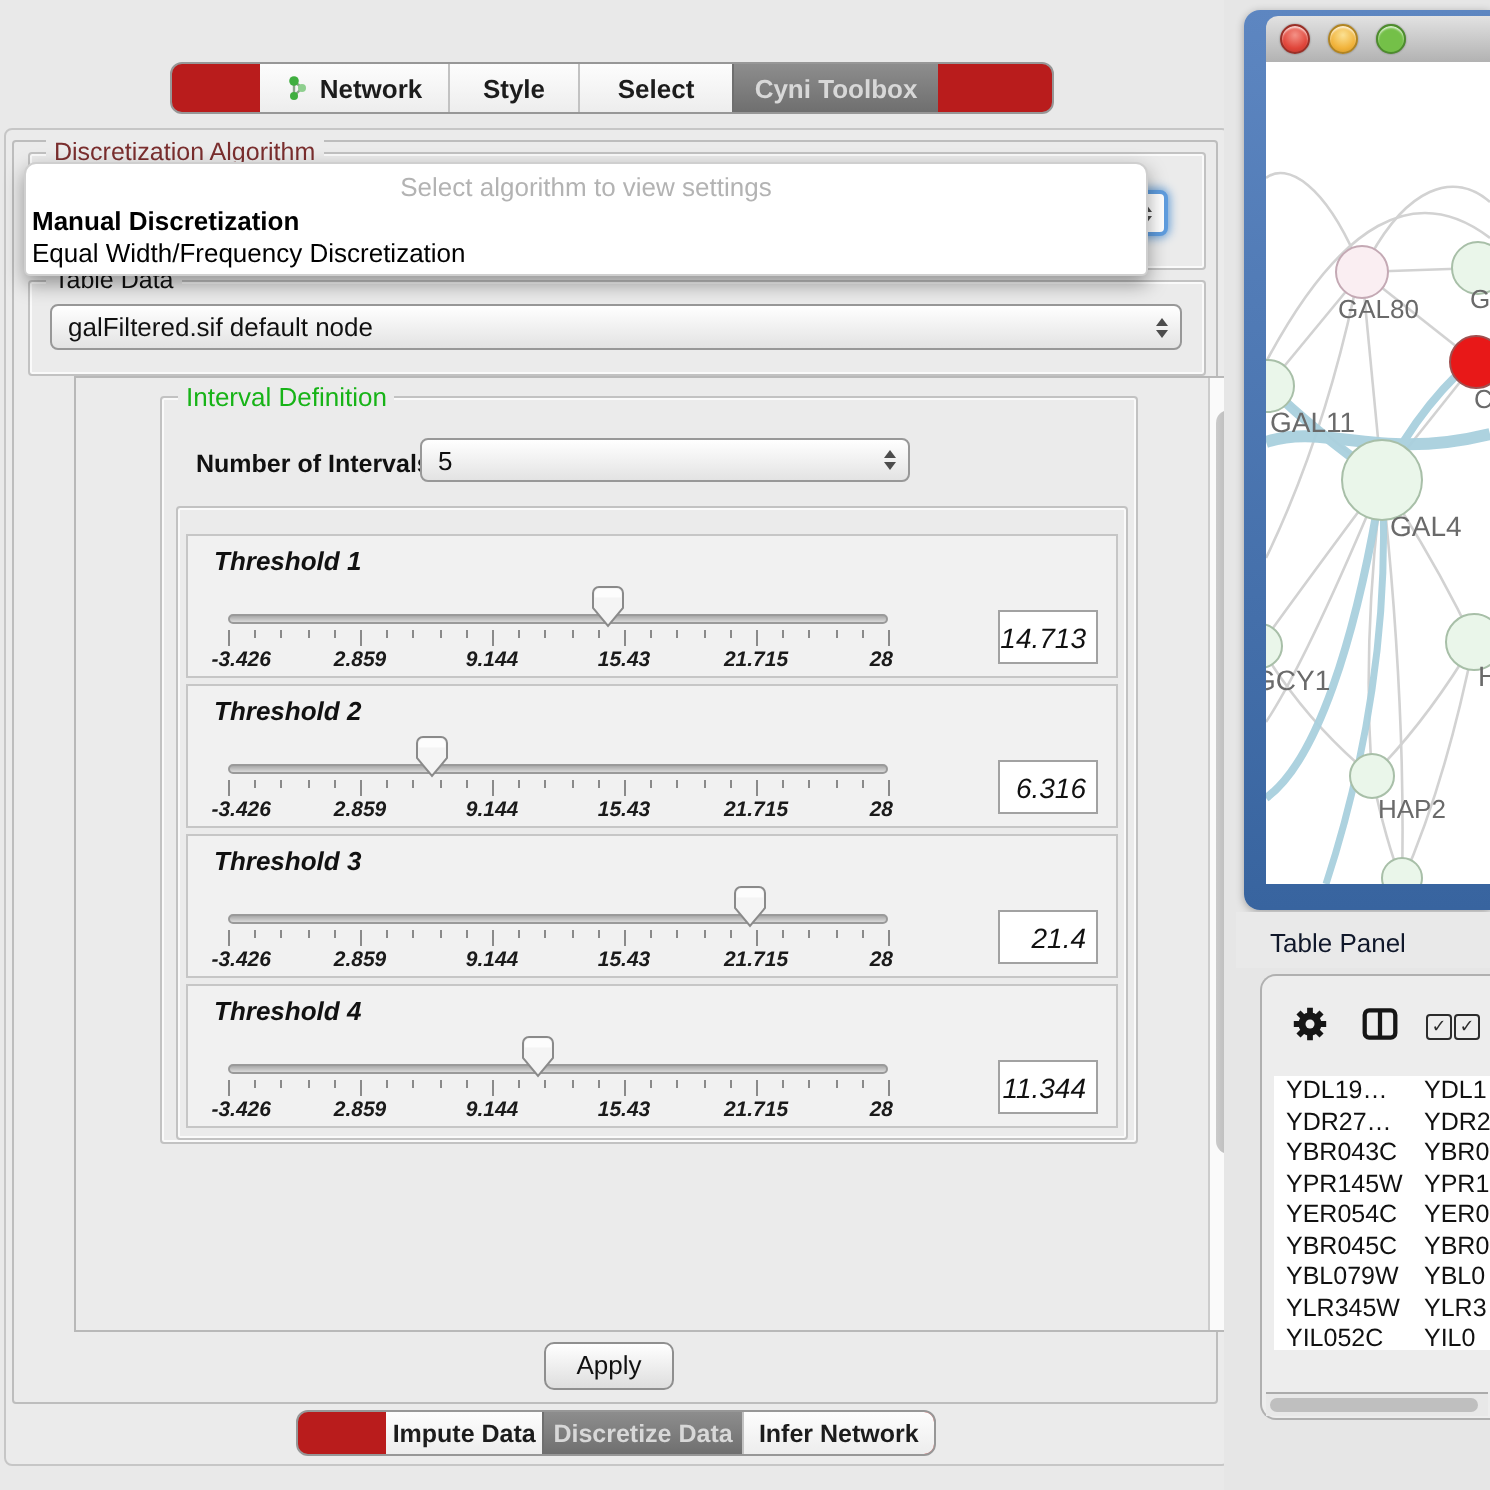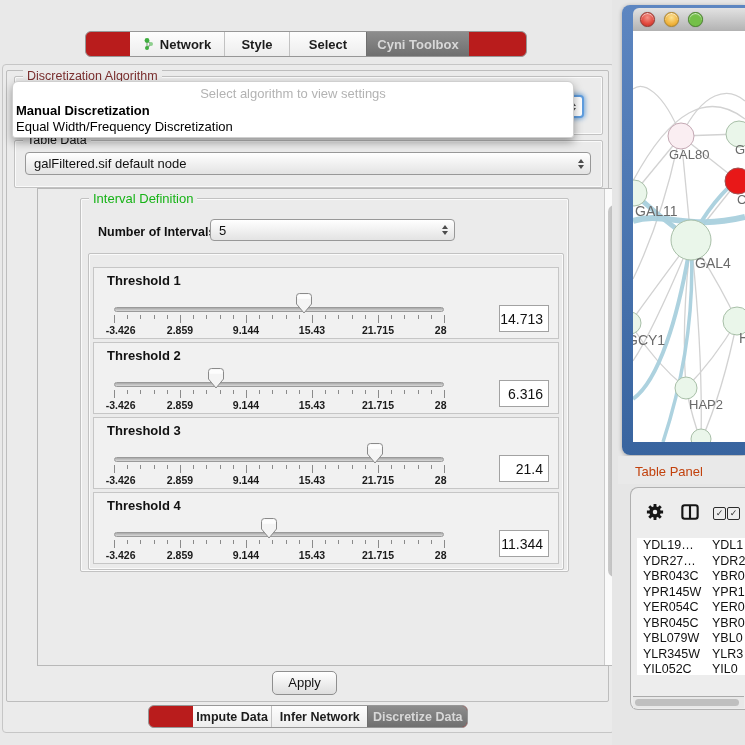--- a/index.html
+++ b/index.html
@@ -42,21 +42,21 @@
   .popup .opt1{position:absolute;left:3px;top:21px;font-size:13px;font-weight:bold;color:#000;}
   .popup .opt2{position:absolute;left:3px;top:37px;font-size:13px;color:#000;}
   .focus-combo{left:24px;top:95px;width:560px;height:23px;background:#fff;border:2px solid #5f9ddf;border-radius:4px;box-shadow:0 0 5px 1px #6ea3d8;z-index:5;box-sizing:border-box;}
 
   
   .scrollpanel{left:14px;top:188px;width:587px;height:476px;border:1px solid #b8b8b8;background:#ebebeb;overflow:hidden;margin-left:23px;}
   .vscroll{position:absolute;right:0;top:0;width:20px;height:100%;background:#fafafa;border-left:1px solid #cccccc;}
   .vscroll .thumb{position:absolute;left:3px;top:16px;width:13px;height:372px;border-radius:7px;background:linear-gradient(90deg,#cbcbcb,#a9a9a9);}
 
   
-  .tpanel{position:relative;width:466px;height:72px;background:#f1f1f1;border:1px solid #c6c6c6;box-sizing:border-box;margin:0 0 3px 4px;}
+  .tpanel{position:relative;width:466px;height:72px;background:#f1f1f1;border:1px solid #c6c6c6;box-sizing:border-box;margin:0 0 3px 4px;font-style:italic;}
   .tpanel .tlabel{position:absolute;left:13px;top:5px;font-size:13px;font-weight:bold;color:#111;}
   .sliderwrap{position:absolute;left:20px;top:0;width:330px;height:72px;}
   .track{position:absolute;left:0;top:39px;width:100%;height:5px;border-radius:3px;background:linear-gradient(180deg,#a9a9a9,#d9d9d9);border:1px solid #9a9a9a;box-sizing:border-box;}
   .thumb-sl{position:absolute;top:25px;width:16px;height:21px;transform:translateX(-50%);}
   .ticks{position:absolute;left:0;top:47px;width:100%;height:9px;}
   .tick{position:absolute;top:0;width:1px;height:4px;background:#8a8a8a;}
   .tick.major{height:8px;}
   .slabels{position:absolute;left:0;top:56px;width:100%;height:12px;}
   .slabels span{position:absolute;transform:translateX(-50%);font-size:10.5px;font-weight:bold;color:#1a1a1a;white-space:nowrap;}
   .vfield{position:absolute;left:405px;top:37px;width:50px;height:27px;background:#fff;border:1px solid #a2a2a2;font-size:14px;color:#111;text-align:right;line-height:27px;padding-right:5px;box-sizing:border-box;}
@@ -73,21 +73,21 @@
   .right-bg{left:612px;top:0;width:133px;height:745px;background:#e6e6e6;}
   .net-window{left:622px;top:5px;width:123px;height:450px;border-radius:8px 0 0 8px;background:linear-gradient(180deg,#5d86c1,#38649f);box-shadow:0 1px 4px rgba(0,0,0,.3);}
   .net-titlebar{position:absolute;left:11px;top:3px;width:112px;height:23px;border-radius:6px 0 0 0;background:linear-gradient(180deg,#e2e2e2,#b2b2b2);display:flex;align-items:center;gap:9px;padding-left:7px;box-sizing:border-box;}
   .tl{width:13px;height:13px;border-radius:50%;box-shadow:inset 0 1px 1px rgba(255,255,255,.75),0 0 1px rgba(0,0,0,.4);}
   .tl.red{background:radial-gradient(circle at 50% 35%,#f49287,#e0453a 62%,#b8342a);border:.5px solid #993028;}
   .tl.yel{background:radial-gradient(circle at 50% 35%,#fbe193,#f1b33b 62%,#cf9526);border:.5px solid #b08423;}
   .tl.grn{background:radial-gradient(circle at 50% 35%,#bfe6a0,#74c048 62%,#559b31;);border:.5px solid #4d8c2d;background-color:#74c048;}
   .net-canvas{position:absolute;left:11px;top:26px;width:112px;height:411px;background:#fff;overflow:hidden;}
 
   .tp-titlebar{left:618px;top:456px;width:127px;height:28px;background:#e9e9e9;}
-  .tp-title{left:17px;top:8px;font-size:13px;color:#c2410c;position:absolute;}
+  .tp-title{left:17px;top:8px;font-size:13px;color:#0f172a;position:absolute;}
   .tp-window{left:630px;top:487px;width:115px;height:223px;background:#ededed;border:1px solid #b0b0b0;border-right:none;border-radius:8px 0 0 8px;box-sizing:border-box;}
   .tp-check{display:inline-flex;align-items:center;justify-content:center;width:11px;height:11px;border:1.6px solid #2c2c2c;border-radius:2px;font-size:9px;font-weight:bold;color:#2c2c2c;line-height:1;}
   .tp-table{position:absolute;left:6px;top:50px;width:109px;}
   .tp-head{display:flex;height:21px;border-top:1px solid #8a8a8a;border-bottom:1px solid #8a8a8a;font-size:12px;color:#111;}
   .tp-head .h1{width:71px;background:#c2e4f2;border-right:1px solid #8a8a8a;text-align:center;line-height:21px;box-sizing:border-box;}
   .tp-head .h2{flex:1;background:#ededed;line-height:21px;padding-left:22px;}
   .tp-rows{background:#fff;height:137px;overflow:hidden;}
   .trow{display:flex;height:15.5px;line-height:15.5px;font-size:12.5px;color:#111;}
   .trow .c1{width:71px;padding-left:6px;box-sizing:border-box;overflow:hidden;white-space:nowrap;}
   .trow .c2{flex:1;padding-left:4px;overflow:hidden;white-space:nowrap;}
@@ -380,25 +380,25 @@
         <div class="thumb"></div>
       </div>
   </div>
 
   <div class="abs apply-btn">Apply</div>
 
   <div class="abs tabbar bottabs">
     <div class="tab" style="width:92px">
       <span>Impute Data</span>
     </div>
+    <div class="tab sel" style="width:116px">
+      <span>Discretize Data</span>
+    </div>
     <div class="tab" style="width:112px">
       <span>Infer Network</span>
-    </div>
-    <div class="tab sel" style="width:116px">
-      <span>Discretize Data</span>
     </div>
   </div>
 
   <div class="abs right-bg"></div>
 
   <div class="abs net-window">
     <div class="net-titlebar">
       <span class="tl red"></span>
       <span class="tl yel"></span>
       <span class="tl grn"></span>

